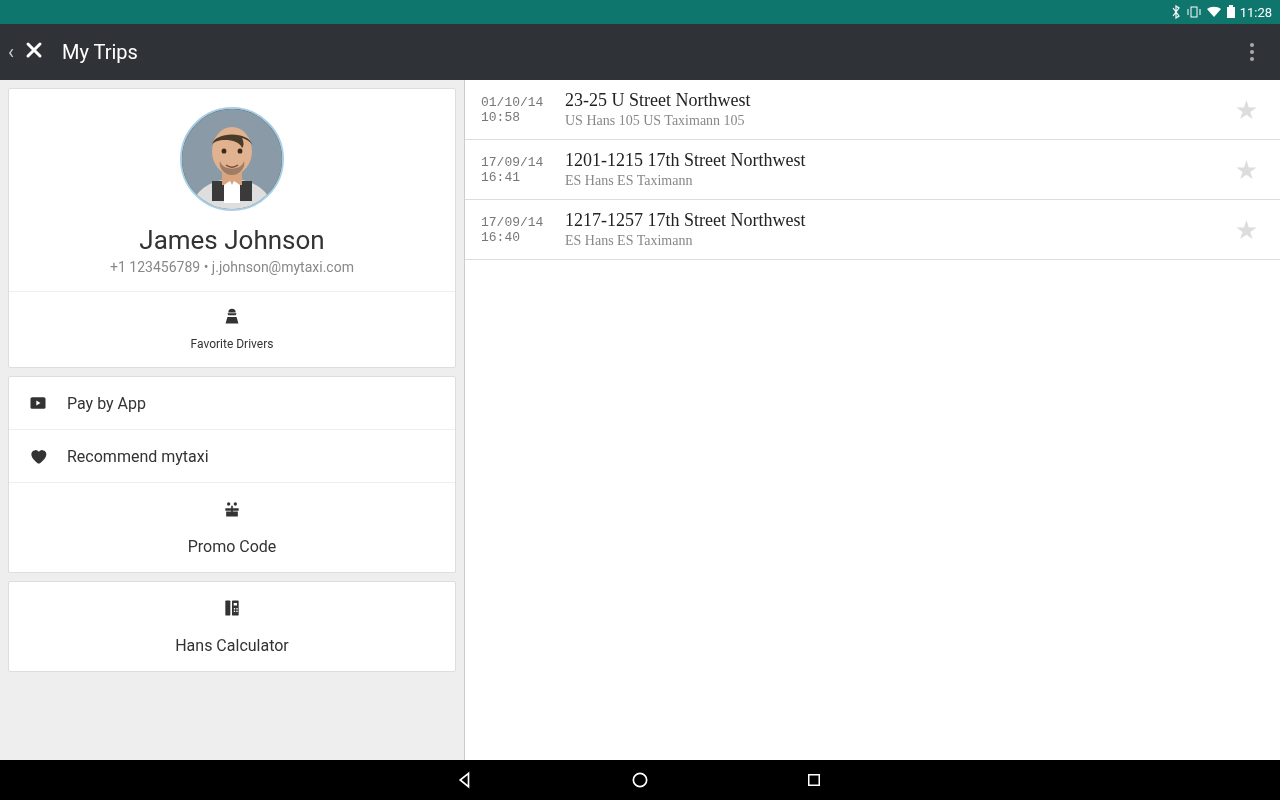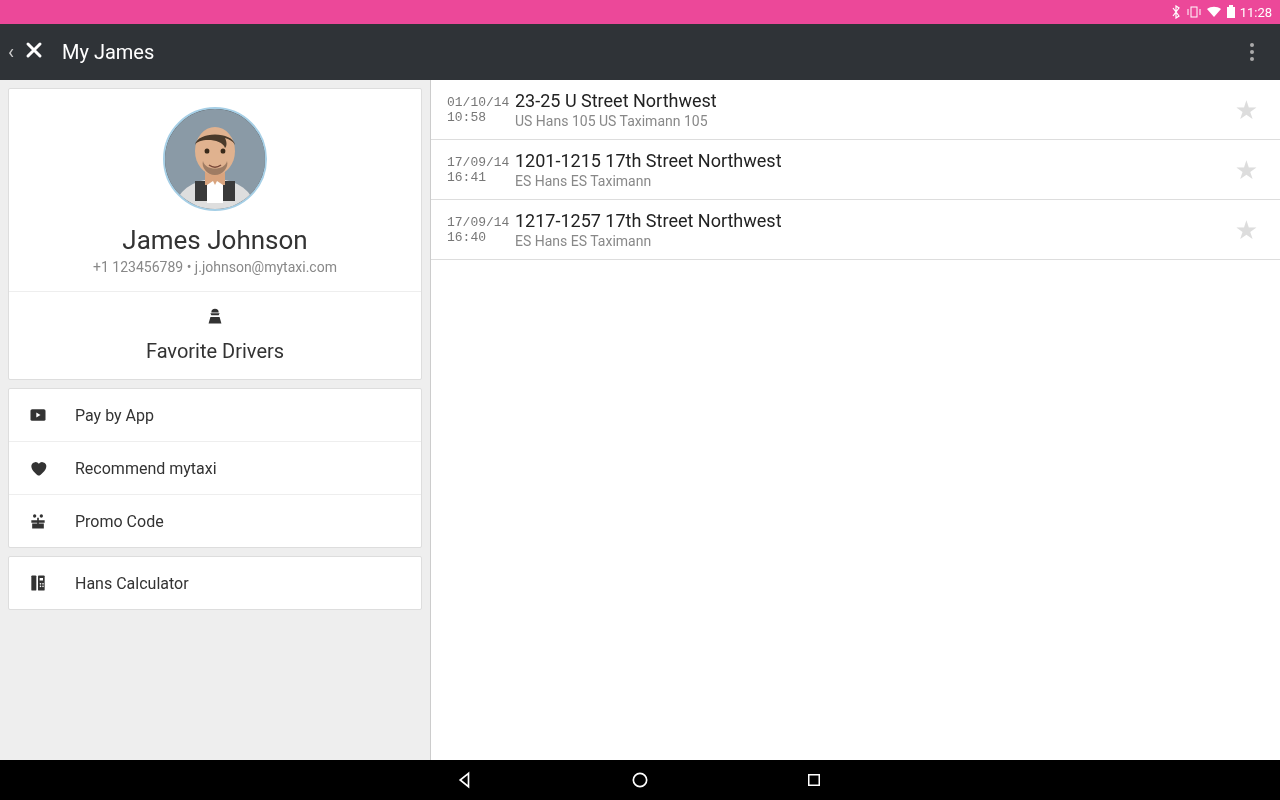--- a/index.html
+++ b/index.html
@@ -6,21 +6,21 @@
   body {
     width: 1280px;
     height: 800px;
     background: #000;
     font-family: Roboto, Arial, sans-serif;
     overflow: hidden;
     position: relative;
   }
   .status-bar {
     height: 24px;
-    background: #ec4899;
+    background: #0f766e;
     display: flex;
     justify-content: flex-end;
     align-items: center;
     padding: 0 8px;
     gap: 4px;
     color: #fff;
     font-size: 13px;
   }
   .status-bar .icon { display: inline-flex; }
   .action-bar {
@@ -37,21 +37,21 @@
   .title { font-size: 20px; margin-left: 10px; }
   .spacer { flex: 1; }
   .overflow { width: 40px; display: flex; justify-content: center; cursor: pointer; }
   .dots { display: flex; flex-direction: column; gap: 3px; }
   .dots span { width: 4px; height: 4px; background: #aaa; border-radius: 2px; }
   .content {
     height: 680px;
     background: #eeeeee;
     display: flex;
   }
-  .left-pane { width: 430px; padding: 8px; }
+  .left-pane { width: 464px; padding: 8px; }
   .card {
     background: #fff;
     border: 1px solid #ddd;
     border-radius: 2px;
     margin-bottom: 8px;
   }
   .profile { text-align: center; padding-top: 18px; }
   .avatar {
     width: 104px; height: 104px;
     border-radius: 52px;
@@ -61,46 +61,46 @@
     background-blend-mode: normal;
     overflow: hidden;
     position: relative;
   }
   .avatar svg { width: 100%; height: 100%; display: block; }
   .name { font-size: 26px; color: #333; font-weight: 400; }
   .sub { font-size: 14px; color: #888; margin-top: 4px; margin-bottom: 16px; }
   .tabs { display: flex; border-top: 1px solid #eee; }
   .tab {
     flex: 1; text-align: center; padding: 14px 0 16px;
-    font-size: 20px; color: #333; cursor: pointer;
+    font-size: 12px; color: #333; cursor: pointer;
   }
   .tab .t-icon { display: block; margin: 0 auto 6px; }
   .tab.active { background: #e7e7e7; }
   .menu-list .row {
     display: flex; align-items: center;
     padding: 16px 18px; border-bottom: 1px solid #eee;
     font-size: 16px; color: #333; cursor: pointer;
-    gap: 26px;
-  }
-  .menu-list .row:last-child { border-bottom: none; }
+    gap: 18px;
+  }
+  .menu-list .row:last-child { border-bottom: none; flex-direction: column; }
   .m-icon { width: 22px; display: flex; justify-content: center; color: #444; }
   .right-pane {
     flex: 1;
     background: #fff;
     border-left: 1px solid #ccc;
   }
   .trip-row {
     display: flex; align-items: center;
     padding: 10px 16px;
     border-bottom: 1px solid #ddd;
     cursor: pointer;
   }
   .trip-date { width: 60px; font-size: 13px; color: #777; text-align: left; font-family: Liberation Mono, monospace; }
   .trip-date .d-time { display: block; }
-  .trip-main { flex: 1; margin-left: 8px; }
+  .trip-main { flex: 1; margin-left: 24px; font-family: Liberation Serif, serif; }
   .trip-main .addr { font-size: 18px; color: #222; }
   .trip-main .driver { font-size: 14px; color: #888; margin-top: 2px; }
   .star { color: #ddd; font-size: 26px; padding: 0 6px; cursor: pointer; }
   .nav-bar {
     height: 40px;
     background: #000;
     display: flex;
     justify-content: center;
     align-items: center;
     gap: 150px;
@@ -138,21 +138,21 @@
 </div>
 
 <div class="action-bar">
   <div class="back-area">
     <span class="back-chevron">‹</span>
     <span class="logo-x">
       <svg width="20" height="20" viewBox="0 0 20 20">
           <path d="M4 4l12 12M16 4L4 16" stroke="#fff" stroke-width="3" stroke-linecap="round"></path>
         </svg>
     </span>
-    <span class="title">My James</span>
+    <span class="title">My Trips</span>
   </div>
   <div class="spacer"></div>
   <div class="overflow">
     <div class="dots">
         <span></span>
         <span></span>
         <span></span>
       </div>
   </div>
 </div>

